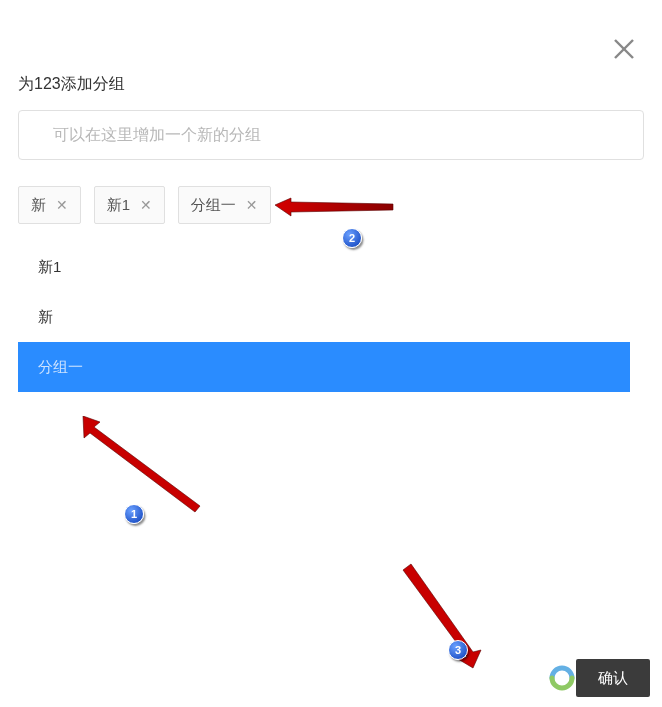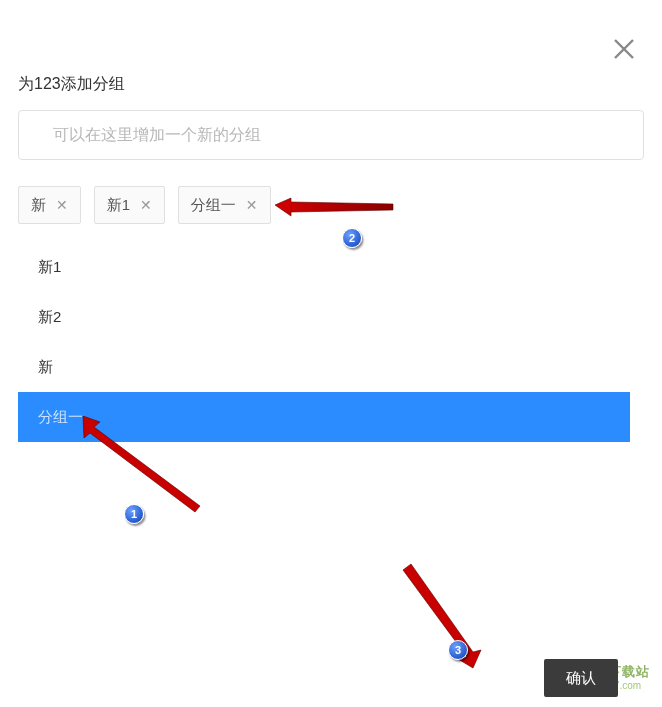--- a/index.html
+++ b/index.html
@@ -80,21 +80,21 @@
     color: #333;
     cursor: pointer;
   }
   .list-item.selected {
     background: #2a8cff;
     color: #cde3ff;
   }
   .buttons {
     position: absolute;
     bottom: 10px;
-    right: 44px;
+    right: 12px;
     display: flex;
     gap: 9px;
   }
   .btn {
     height: 38px;
     padding: 0 22px;
     background: #3b3b3b;
     color: #fff;
     font-size: 15px;
     border: none;
@@ -167,23 +167,20 @@
     <span>分组一</span>
     <span class="tag-x">✕</span>
   </div>
 </div>
 
 <div class="list">
   <div class="list-item">
     <span>新1</span>
   </div>
   <div class="list-item">
-    <span>新2</span>
-  </div>
-  <div class="list-item">
     <span>新</span>
   </div>
   <div class="list-item selected">
     <span>分组一</span>
   </div>
 </div>
 
 <div class="buttons">
   <button class="btn">确认</button>
 </div>

